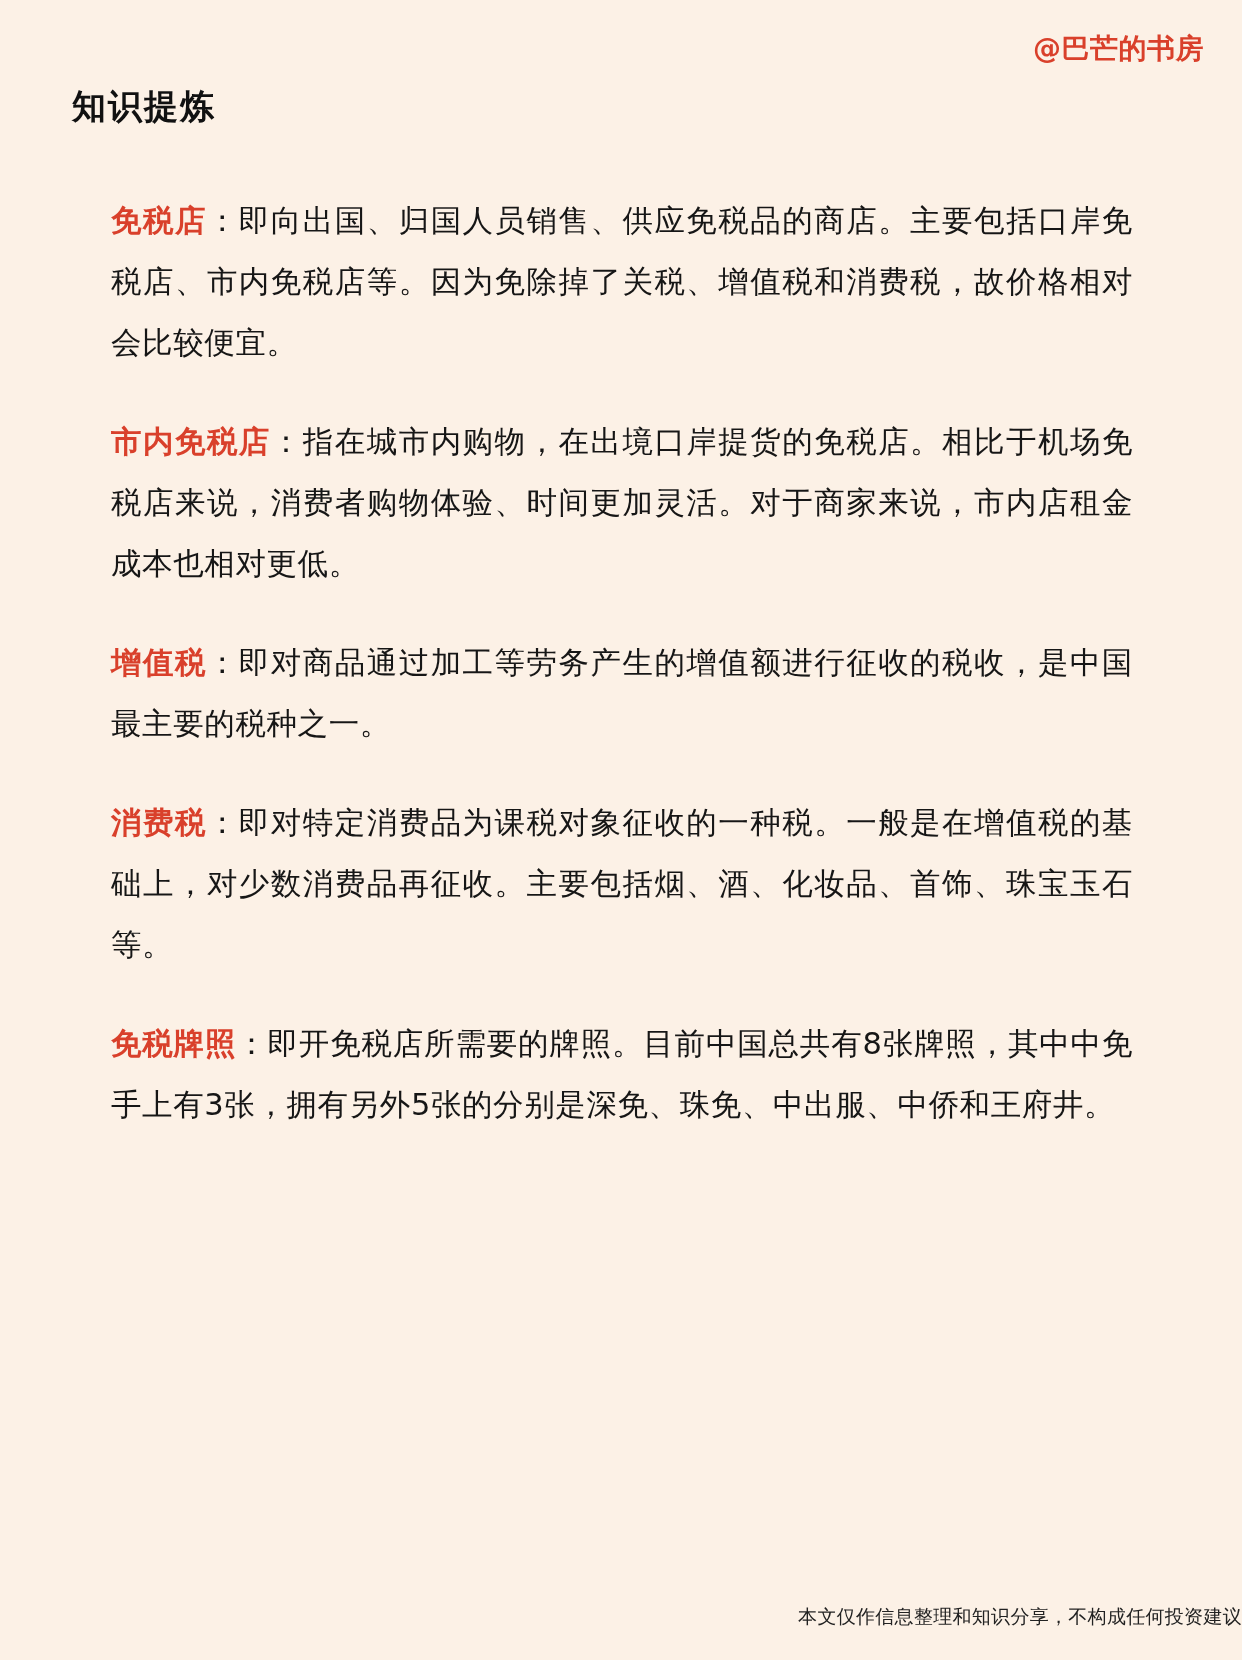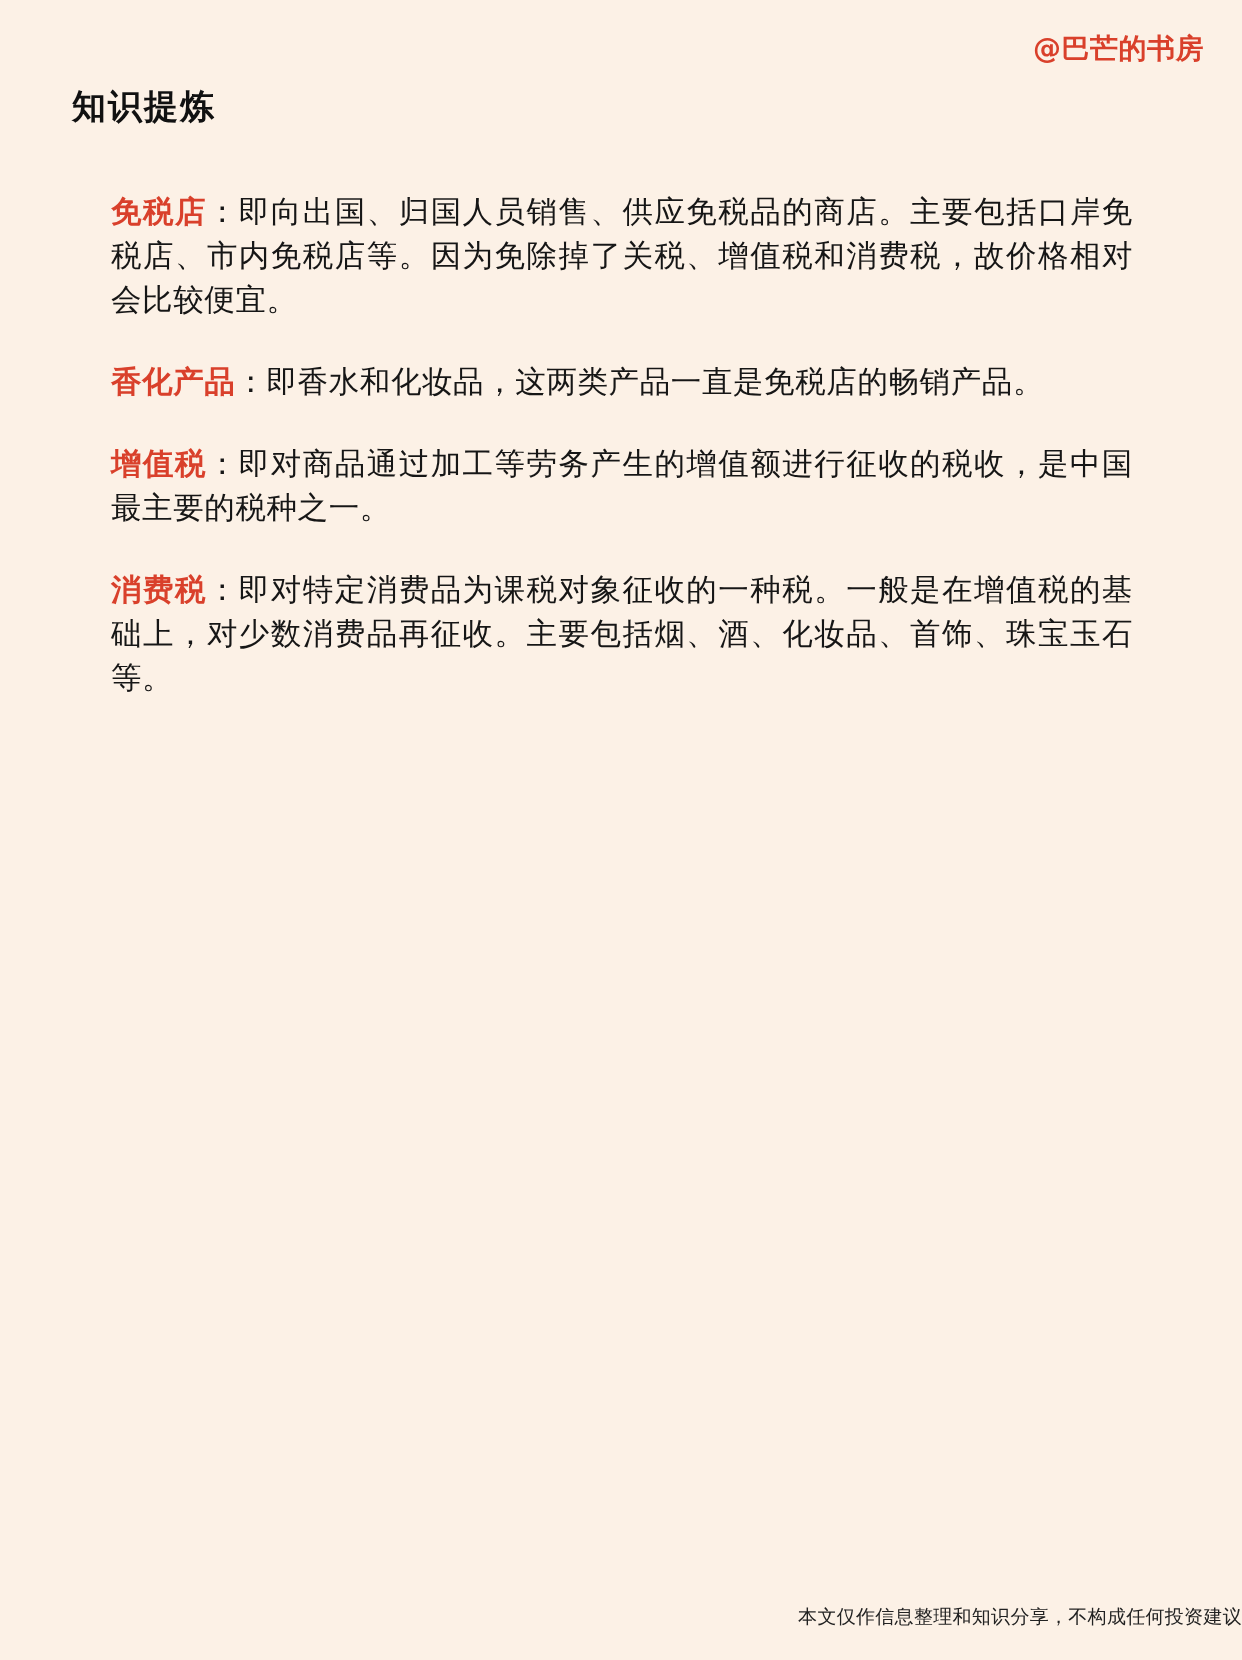--- a/index.html
+++ b/index.html
@@ -36,21 +36,21 @@
       letter-spacing: 2px;
     }
     .glossary {
       position: absolute;
       top: 190px;
       left: 111px;
       width: 1022px;
     }
     .entry {
       font-size: 30.5px;
-      line-height: 44px;
+      line-height: 61px;
       margin: 0 0 38px 0;
       text-align: justify;
       letter-spacing: 0.6px;
     }
     .term {
       color: #d9402b;
       font-weight: bold;
     }
     .colon {
       color: #161616;
@@ -71,23 +71,26 @@
 
 <div class="watermark">@巴芒的书房</div>
 
 <h1 class="page-title">知识提炼</h1>
 
 <div class="glossary">
   <p class="entry">
     <span class="term">免税店</span><span class="colon">：</span><span class="def">即向出国、归国人员销售、供应免税品的商店。主要包括口岸免税店、市内免税店等。因为免除掉了关税、增值税和消费税，故价格相对会比较便宜。</span>
   </p>
   <p class="entry">
-    <span class="term">香化产品</span><span class="colon">：</span><span class="def">即香水和化妆品，这两类产品一直是免税店的畅销产品。</span>
+    <span class="term">市内免税店</span><span class="colon">：</span><span class="def">指在城市内购物，在出境口岸提货的免税店。相比于机场免税店来说，消费者购物体验、时间更加灵活。对于商家来说，市内店租金成本也相对更低。</span>
   </p>
   <p class="entry">
     <span class="term">增值税</span><span class="colon">：</span><span class="def">即对商品通过加工等劳务产生的增值额进行征收的税收，是中国最主要的税种之一。</span>
   </p>
   <p class="entry">
     <span class="term">消费税</span><span class="colon">：</span><span class="def">即对特定消费品为课税对象征收的一种税。一般是在增值税的基础上，对少数消费品再征收。主要包括烟、酒、化妆品、首饰、珠宝玉石等。</span>
   </p>
+  <p class="entry">
+    <span class="term">免税牌照</span><span class="colon">：</span><span class="def">即开免税店所需要的牌照。目前中国总共有8张牌照，其中中免手上有3张，拥有另外5张的分别是深免、珠免、中出服、中侨和王府井。</span>
+  </p>
 </div>
 
 <div class="disclaimer">本文仅作信息整理和知识分享，不构成任何投资建议</div>
 
 </body></html>

